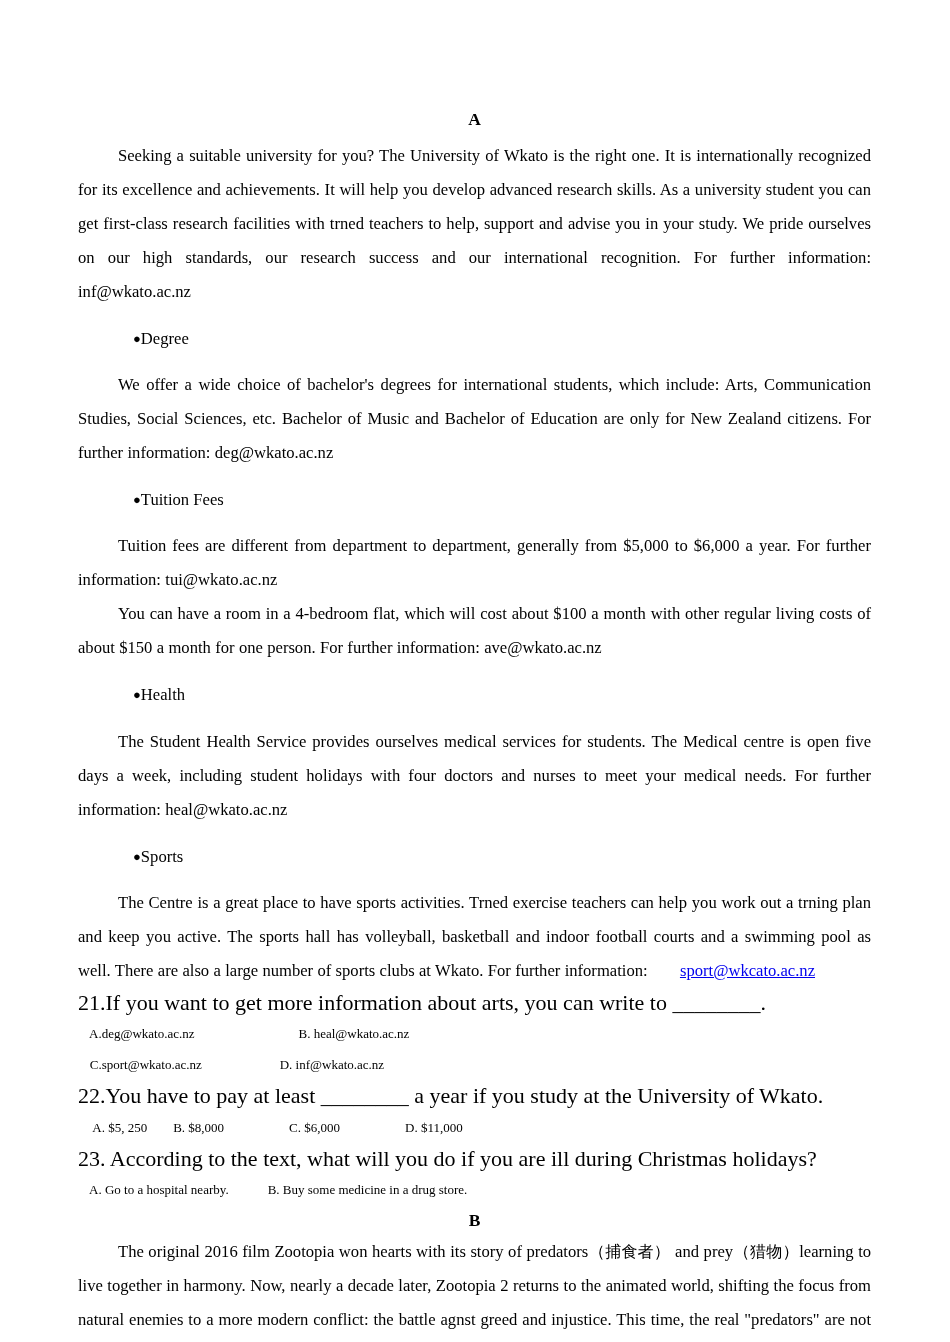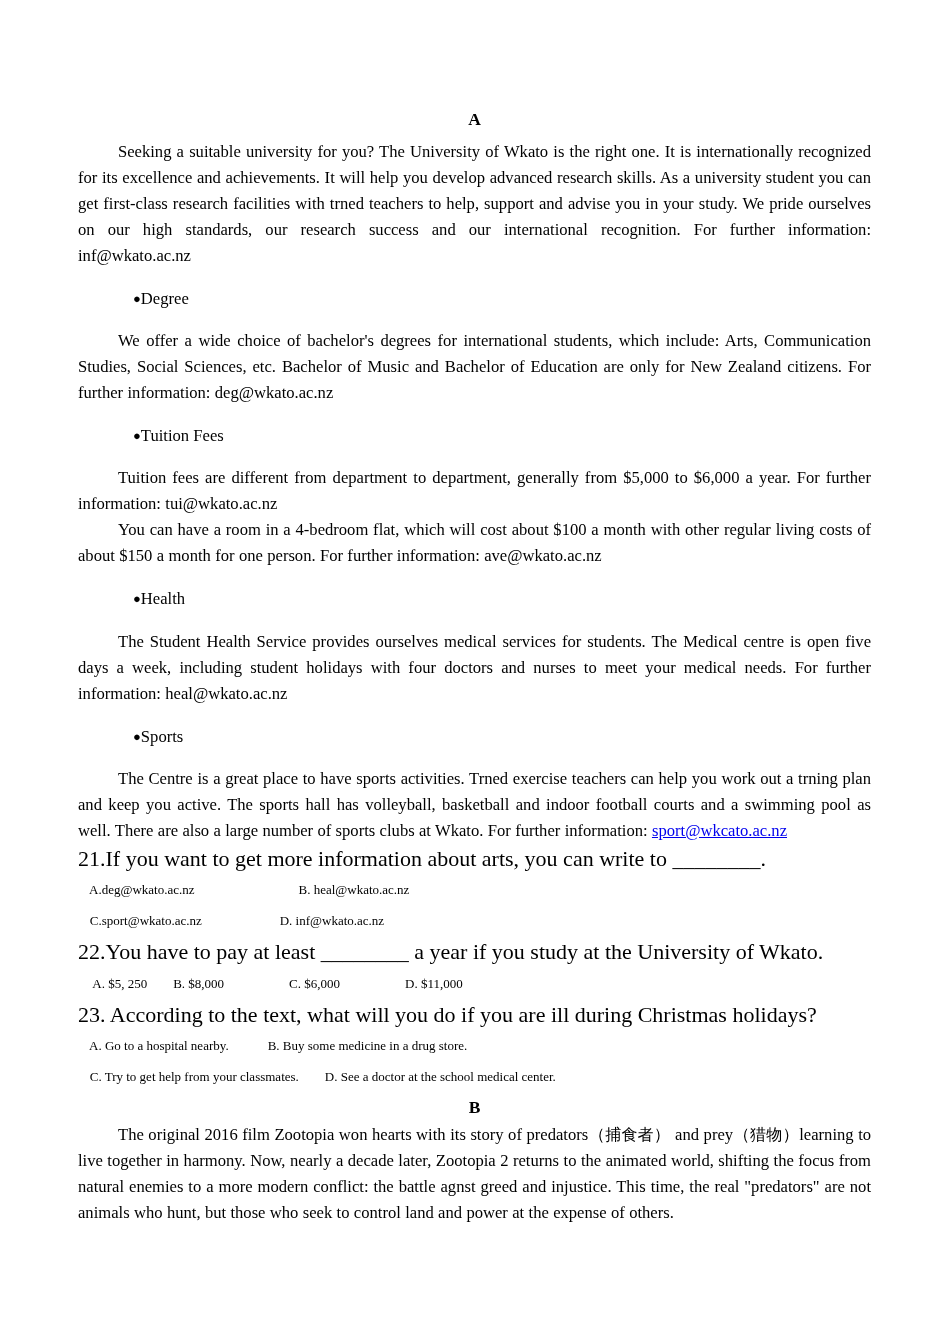--- a/index.html
+++ b/index.html
@@ -27,40 +27,41 @@
     font-size: 17.5px;
     line-height: 29px;
     margin: 0 0 5px 0;
   }
   .section-heading.tight {
     margin: 0;
   }
   p.body-text {
     margin: 0;
     font-size: 16.6px;
-    line-height: 26px;
+    line-height: 34px;
     text-align: justify;
     text-justify: inter-word;
     text-indent: 40px;
     word-spacing: 0.2px;
   }
   .bullet-head {
     margin: 15px;
     font-size: 16.6px;
     line-height: 29.2px;
     text-indent: 40px;
     text-align: left;
   }
   .bullet-dot {
     font-size: 13px;
     vertical-align: 1px;
   }
   a.maillink {
     color: #0000ee;
     text-decoration: underline;
+    margin-left: 28px;
   }
   .q-line {
     margin: 0;
     font-size: 22px;
     line-height: 29.2px;
     text-align: left;
     white-space: pre;
   }
   .q-opts {
     margin: 2px;
@@ -99,19 +100,18 @@
 
   <p class="q-line">21.If you want to get more information about arts, you can write to ________.</p>
   <p class="q-opts">   A.deg@wkato.ac.nz                                B. heal@wkato.ac.nz</p>
   <p class="q-opts">   C.sport@wkato.ac.nz                        D. inf@wkato.ac.nz</p>
 
   <p class="q-line">22.You have to pay at least ________ a year if you study at the University of Wkato.</p>
   <p class="q-opts">    A. $5, 250        B. $8,000                    C. $6,000                    D. $11,000</p>
 
   <p class="q-line">23. According to the text, what will you do if you are ill during Christmas holidays?</p>
   <p class="q-opts">   A. Go to a hospital nearby.            B. Buy some medicine in a drug store.</p>
-  <p class="q-opts">   C. Try to get help from your classmates.        D. See a doctor at the school medical center.</p>
 
   <div class="section-heading tight">B</div>
 
   <p class="body-text"><span>The original 2016 film Zootopia won hearts with its story of predators（</span><span class="cn">捕食者</span><span>） and prey（</span><span class="cn">猎物</span><span>）learning to live together in harmony. Now, nearly a decade later, Zootopia 2 returns to the animated world, shifting the focus from natural enemies to a more modern conflict: the battle agnst greed and injustice. This time, the real "predators" are not animals who hunt, but those who seek to control land and power at the expense of others.</span></p>
 
 </div>
 
 </body></html>

